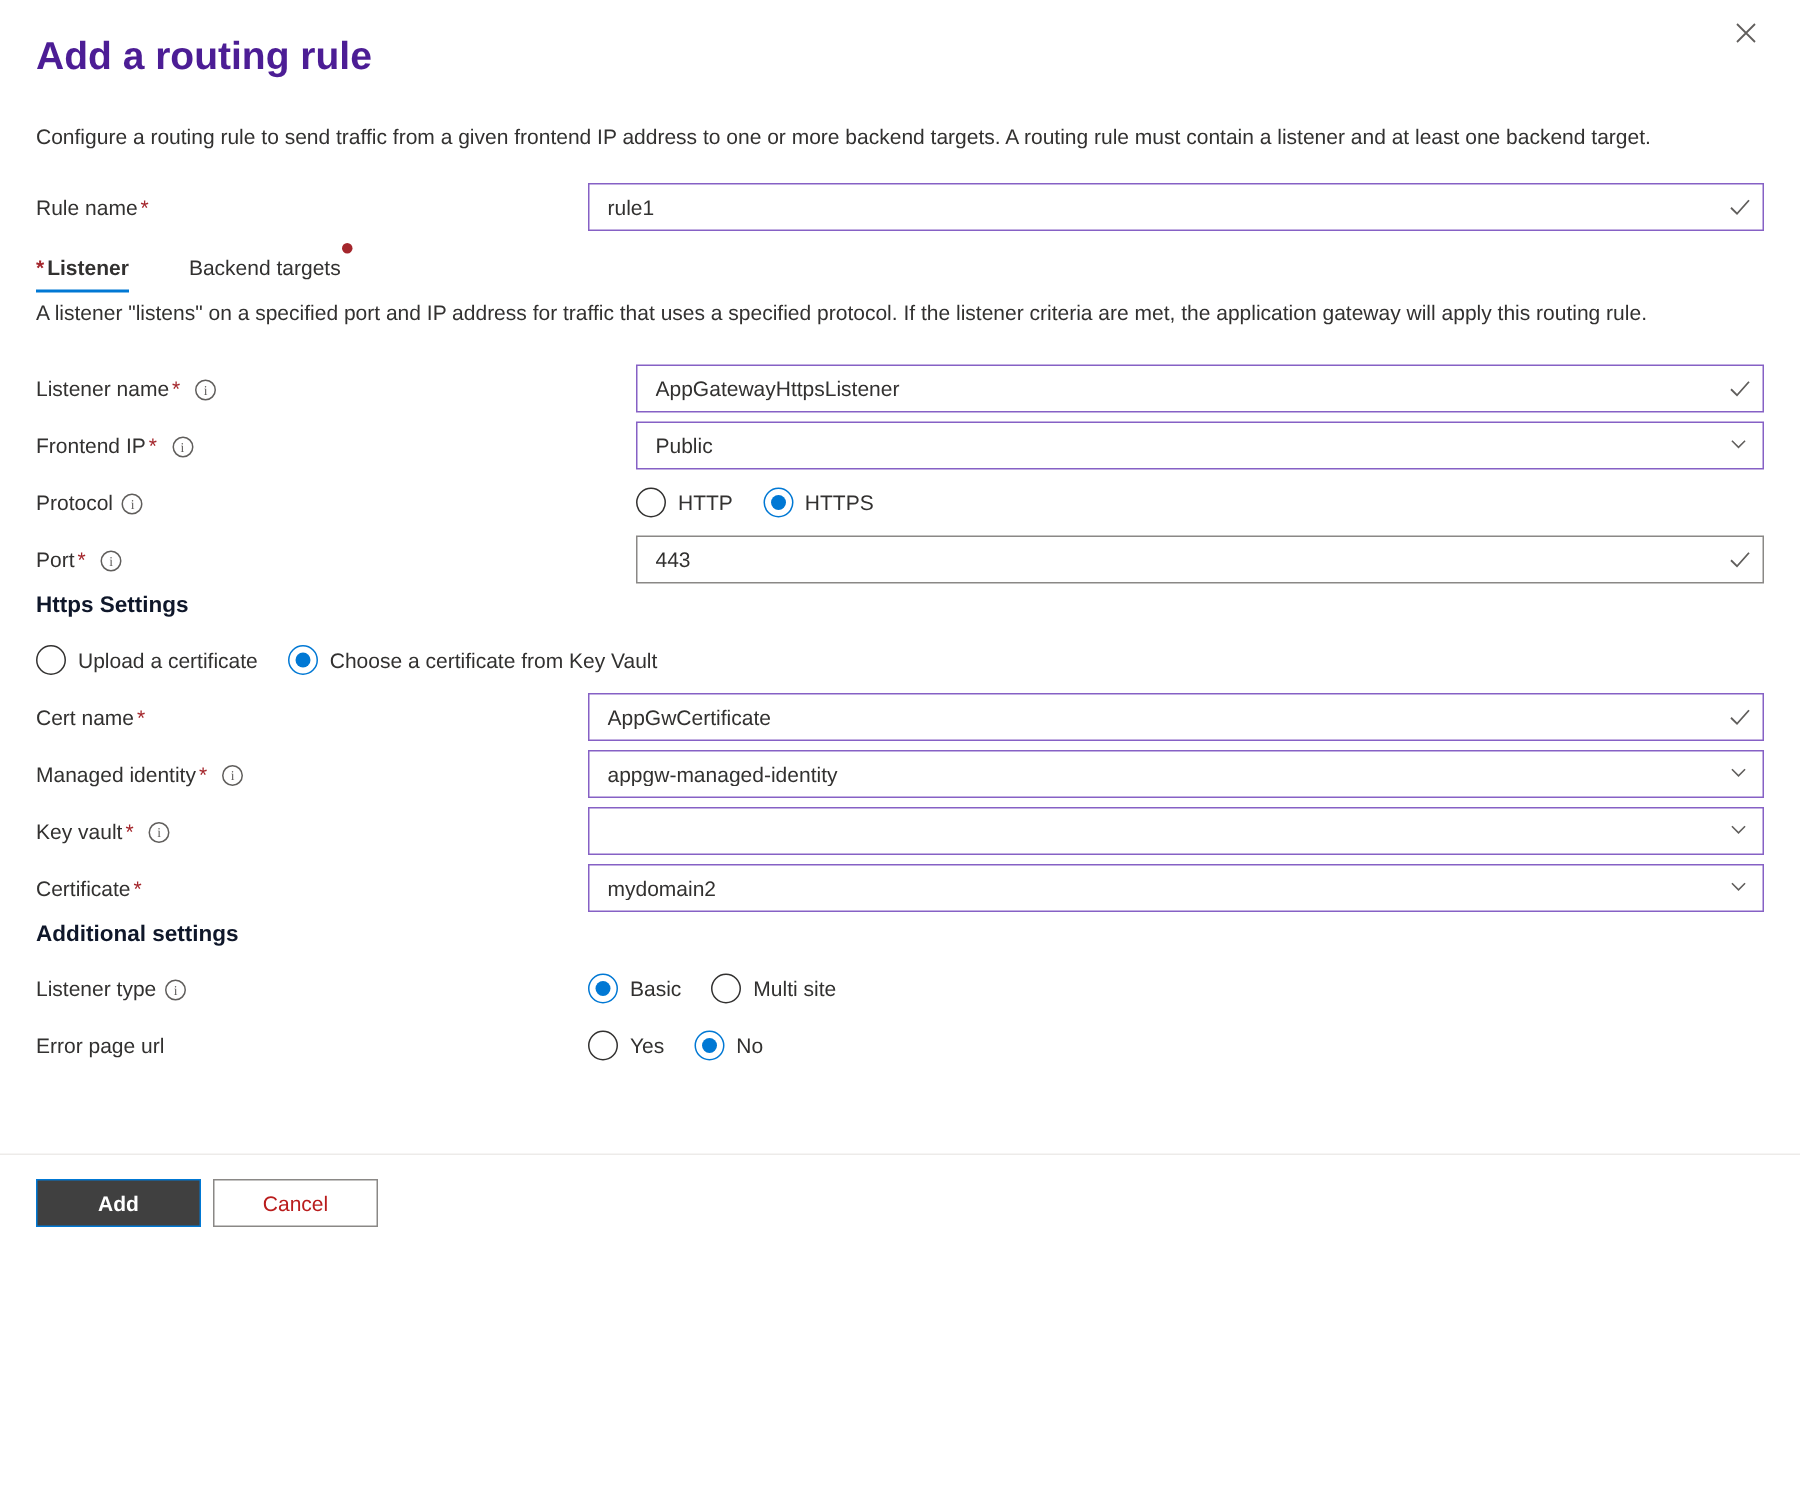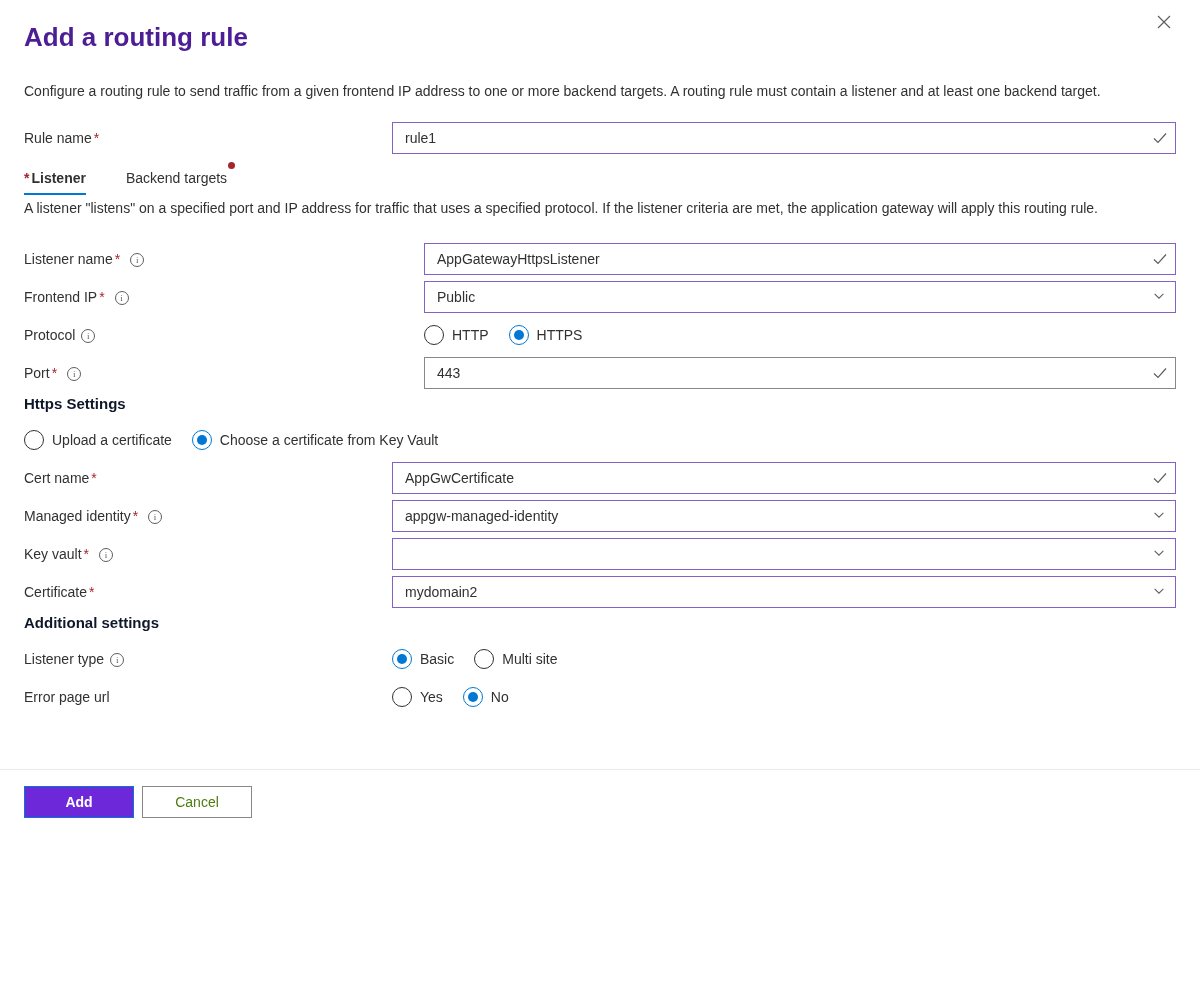--- a/index.html
+++ b/index.html
@@ -196,28 +196,28 @@
     .btn {
       min-width: 110px;
       height: 32px;
       font-size: 14px;
       font-family: inherit;
       cursor: pointer;
       border: 1px solid transparent;
       padding: 0 16px;
     }
     .btn.primary {
-      background: #6d28d9;
+      background: #404040;
       color: #fff;
       border-color: #0078d4;
       font-weight: 600;
     }
     .btn.secondary {
       background: #fff;
-      color: #4d7c0f;
+      color: #b91c1c;
       border-color: #8a8886;
     }
     .listener-block { margin-top: 24px; }
     .listener-block .form-row { margin-bottom: 2px; gap: 32px; }
     .listener-block .form-row + .form-row { margin-top: 6px; }
     .extra-gap { margin-top: 18px; }
   </style>
 </head>
 <body>
 

